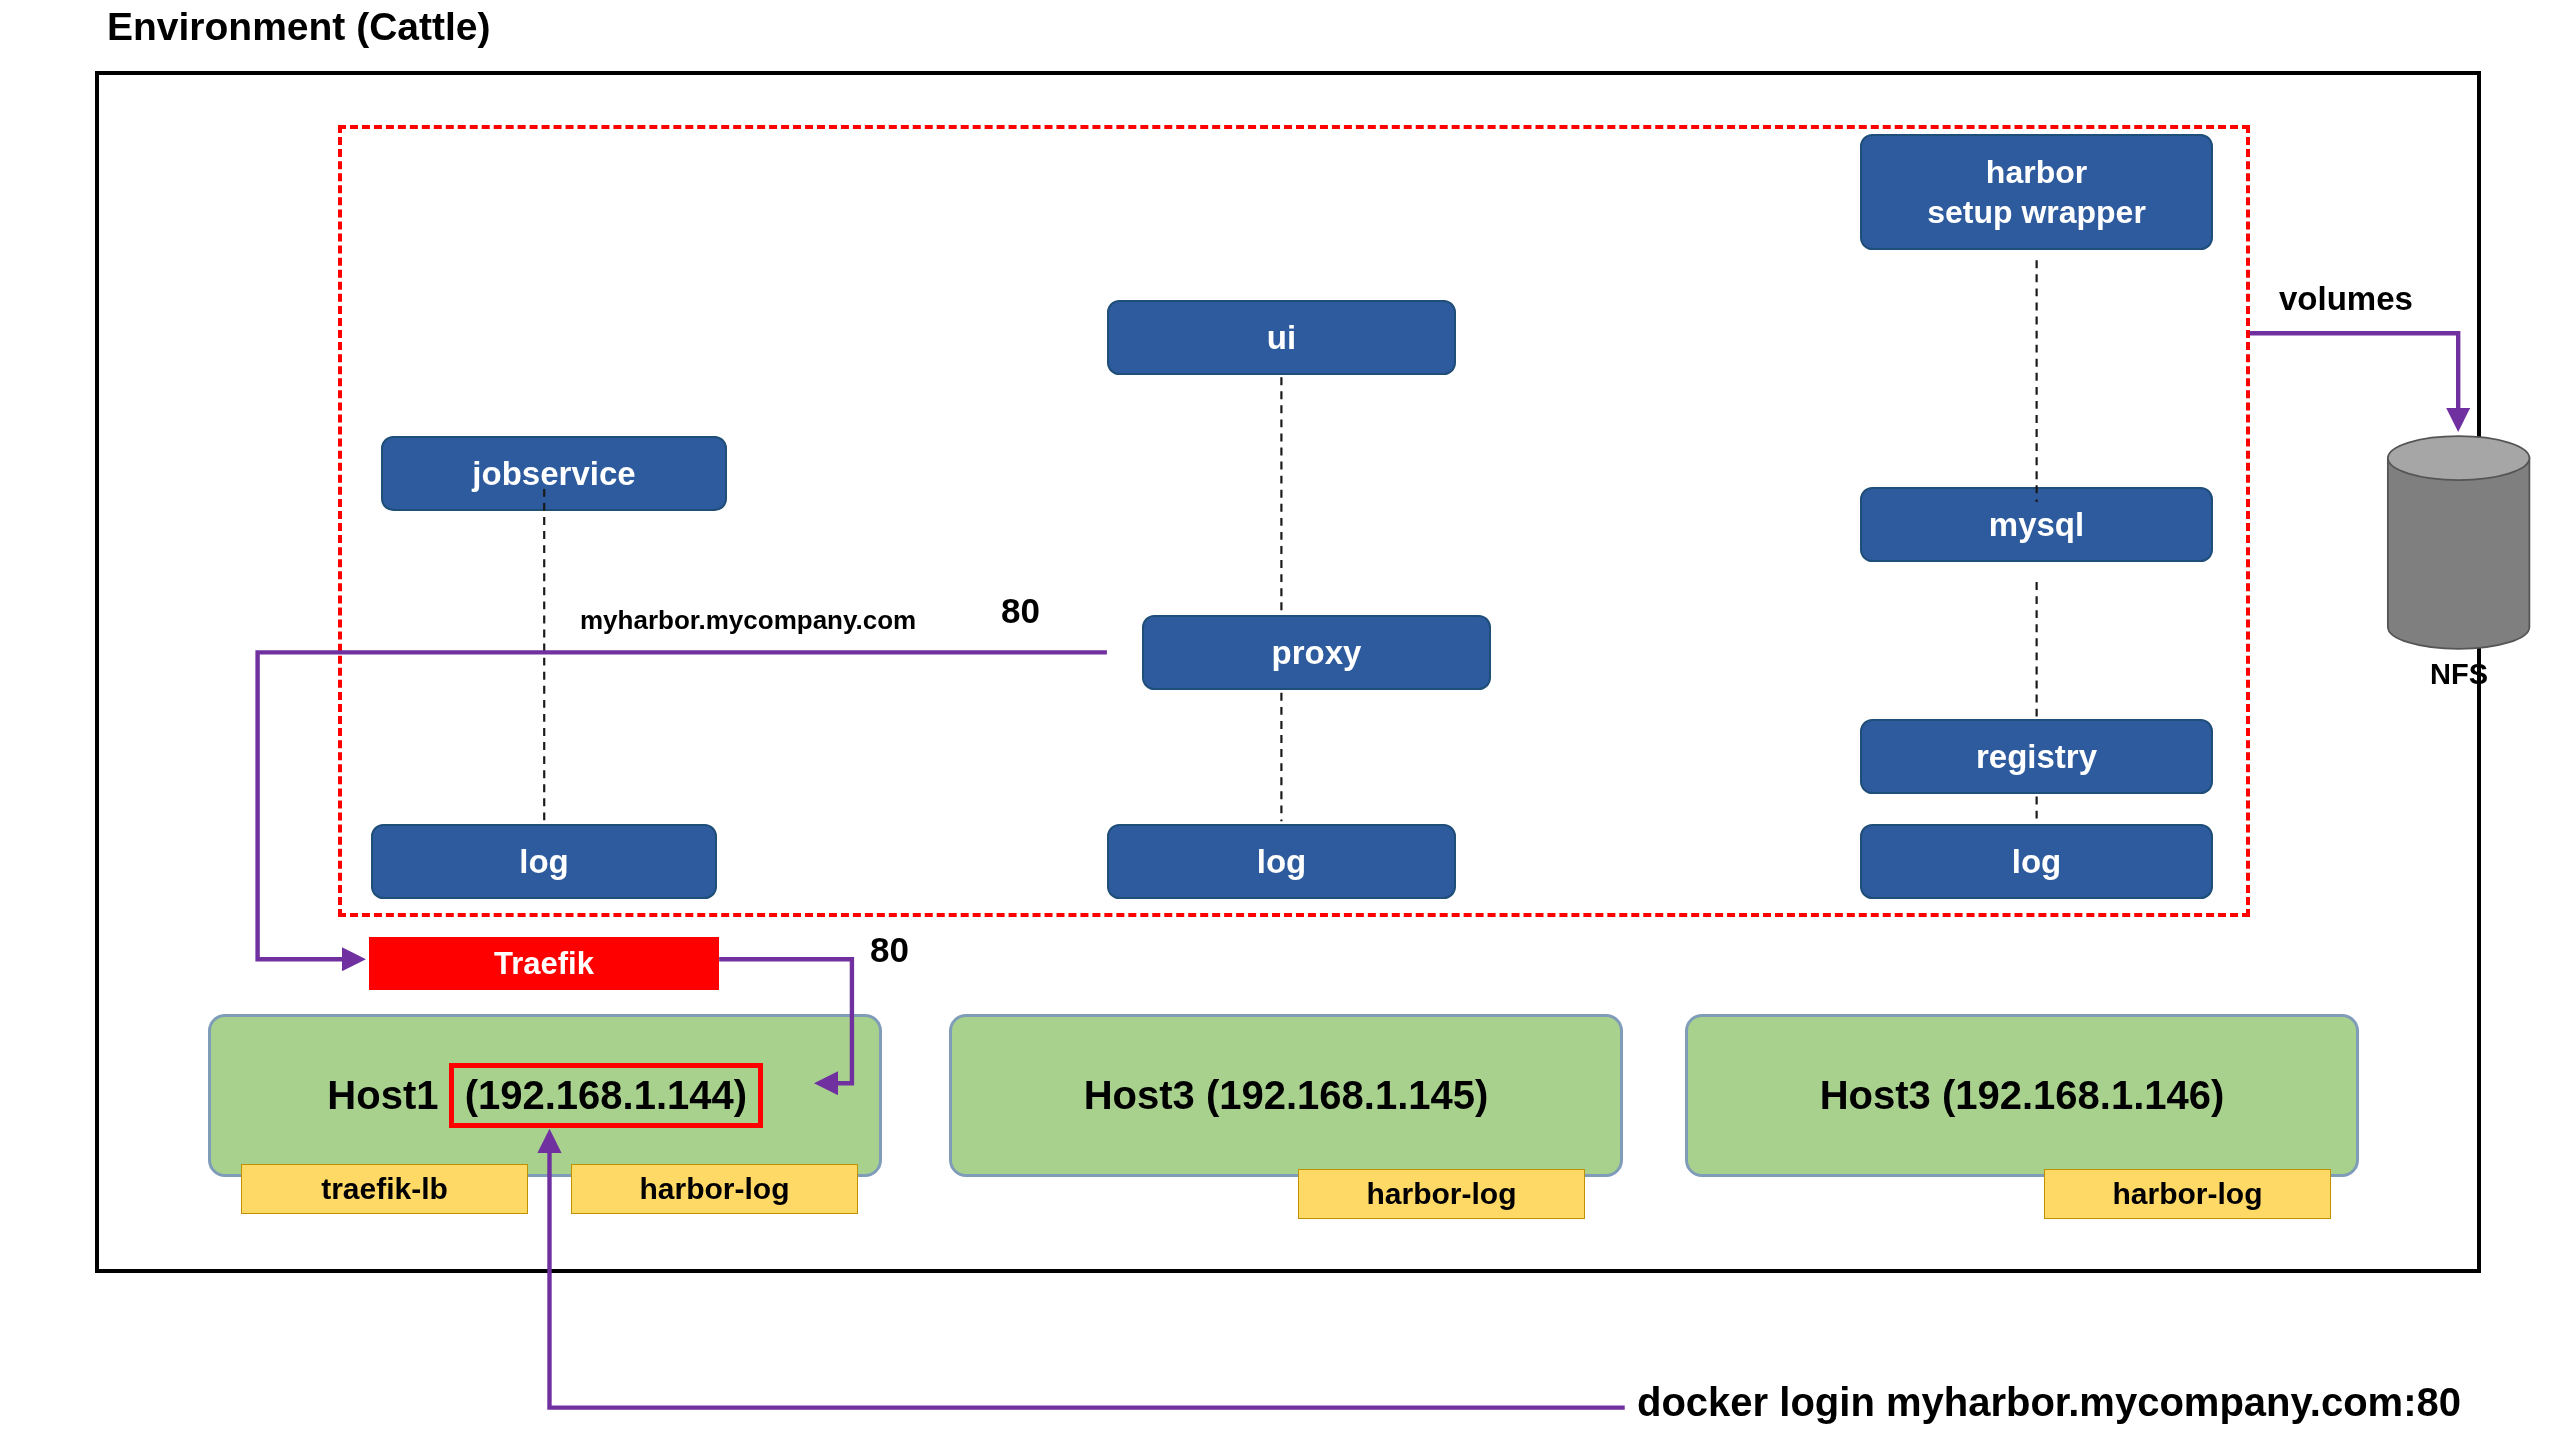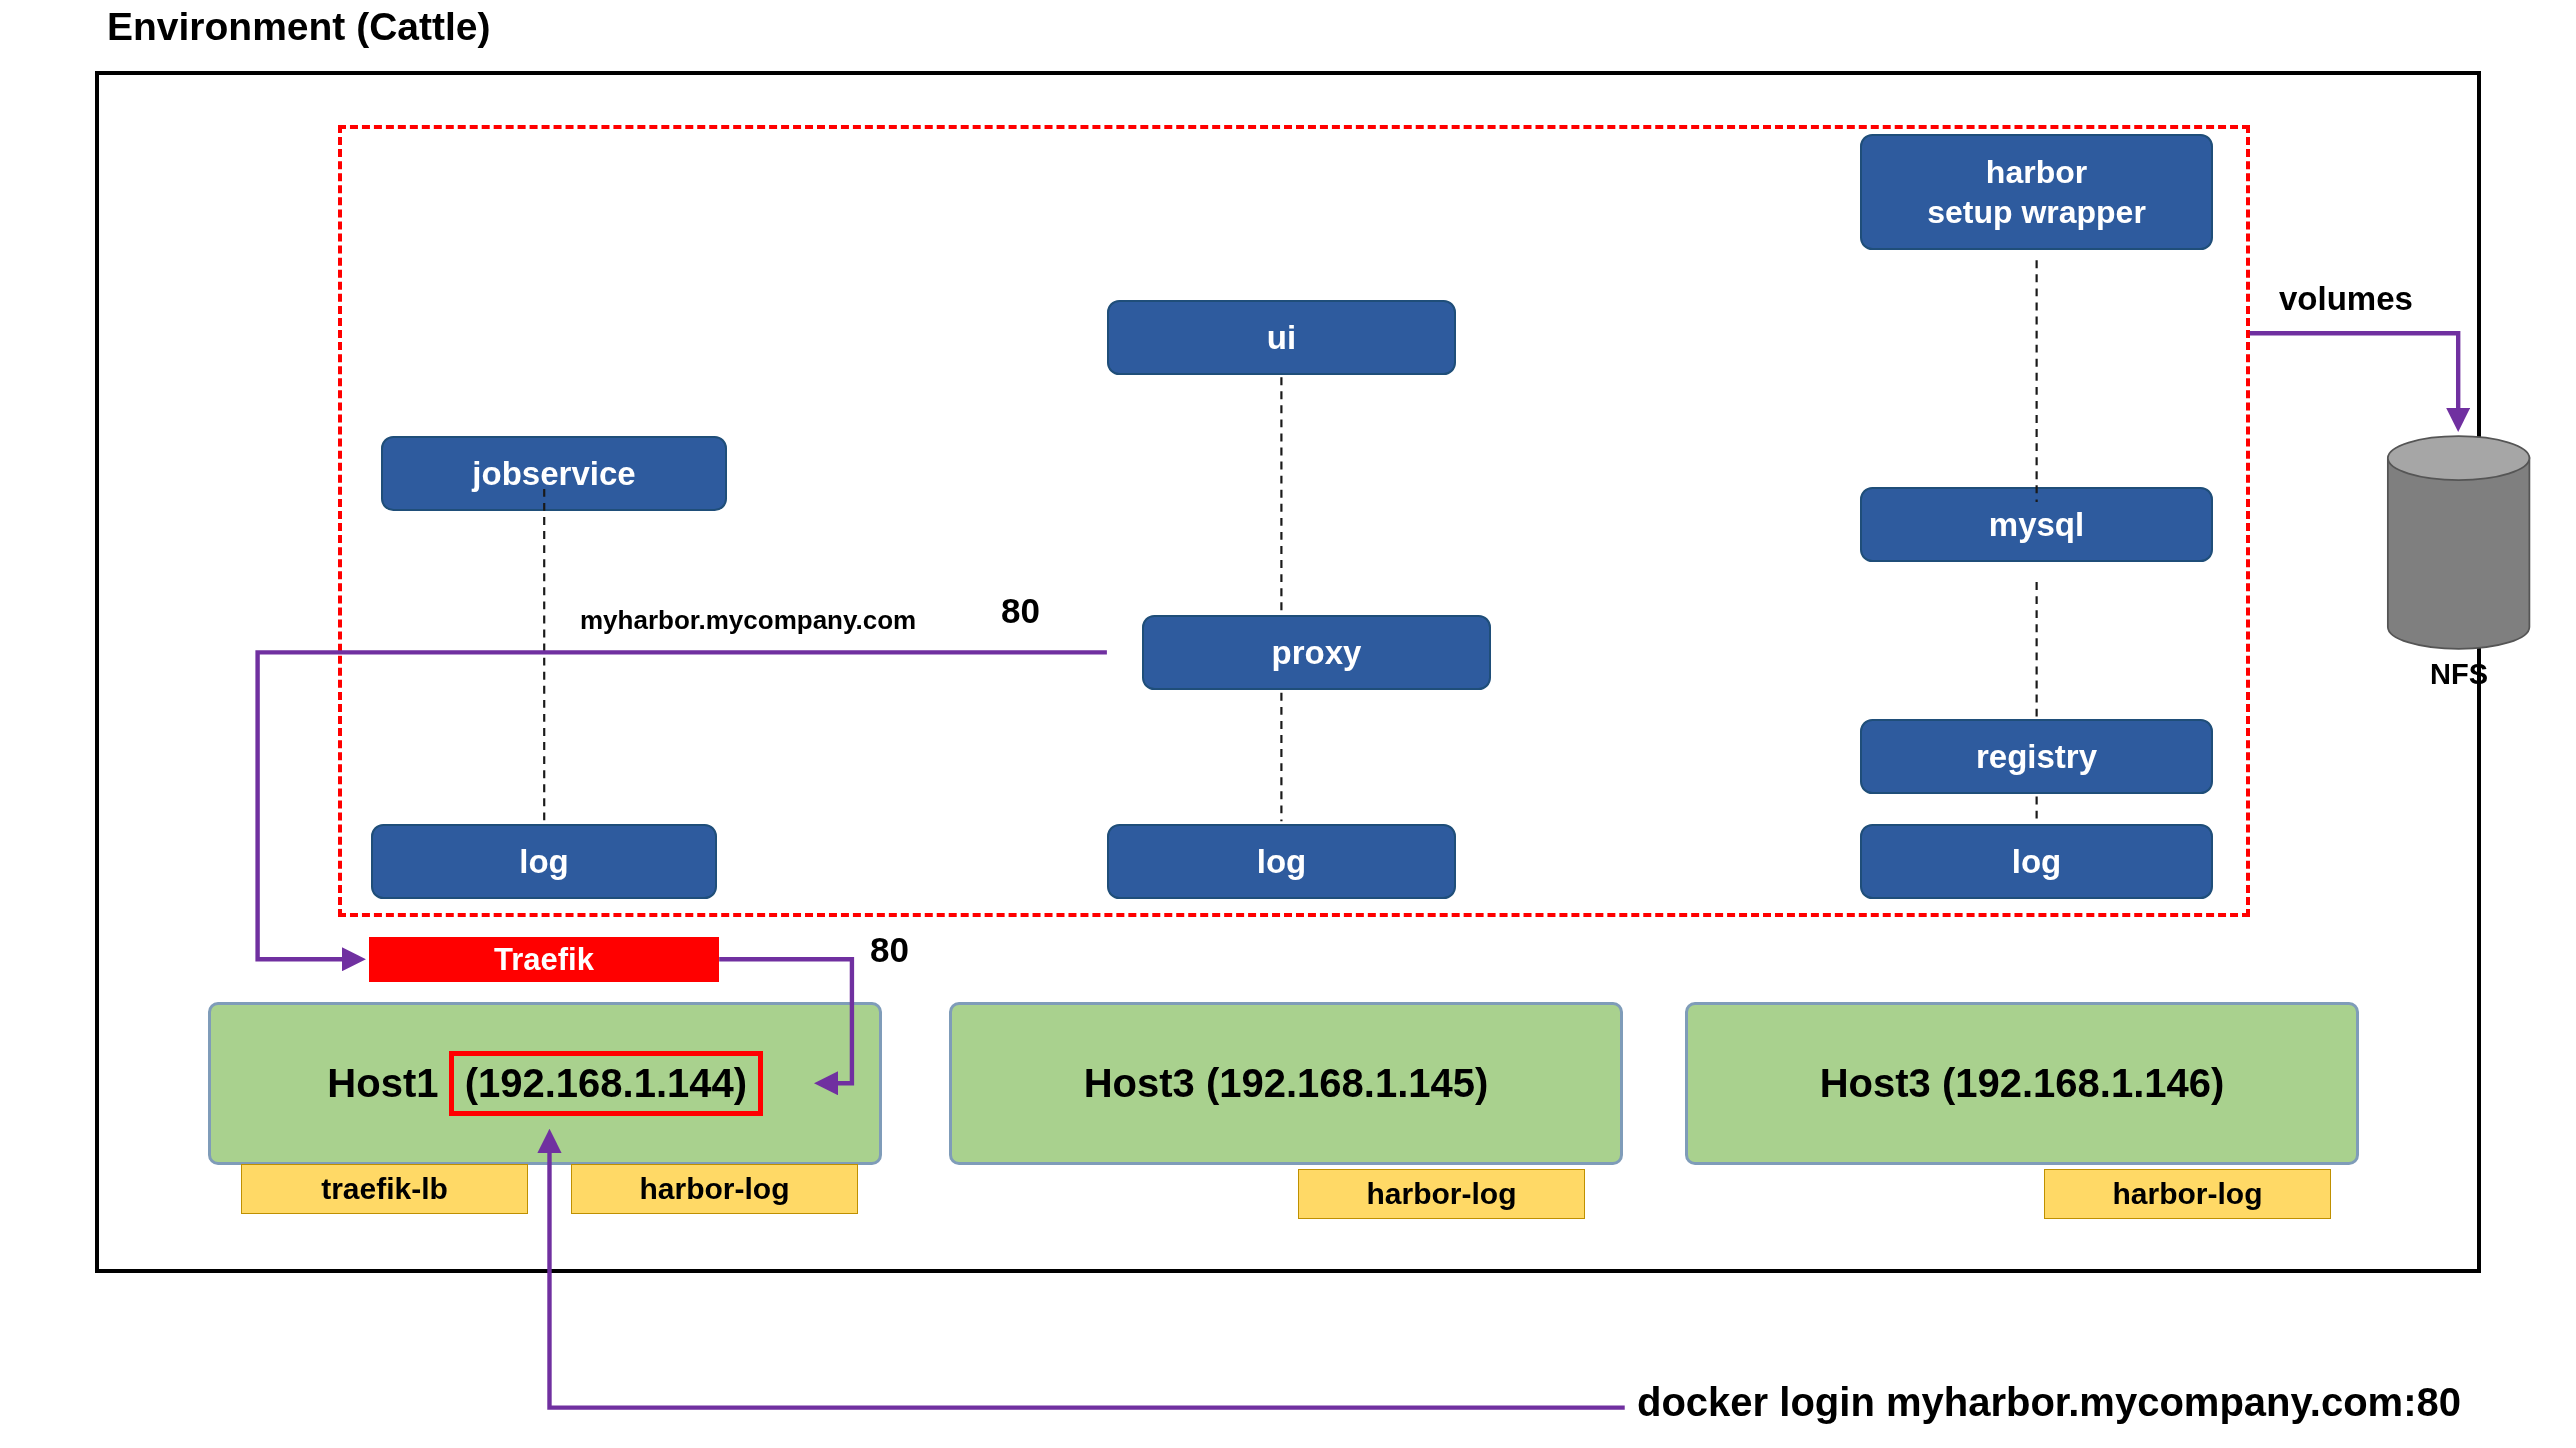--- a/index.html
+++ b/index.html
@@ -39,32 +39,32 @@
   .pos-log-left   { left: 371px;  top: 824px; width: 346px; height: 75px; }
   .pos-ui         { left: 1107px; top: 300px; width: 349px; height: 75px; }
   .pos-proxy      { left: 1142px; top: 615px; width: 349px; height: 75px; }
   .pos-log-mid    { left: 1107px; top: 824px; width: 349px; height: 75px; }
   .pos-setup      { left: 1860px; top: 134px; width: 353px; height: 116px; font-size: 32px; }
   .pos-mysql      { left: 1860px; top: 487px; width: 353px; height: 75px; }
   .pos-registry   { left: 1860px; top: 719px; width: 353px; height: 75px; }
   .pos-log-right  { left: 1860px; top: 824px; width: 353px; height: 75px; }
 
   .traefik {
-    left: 369px; top: 937px; width: 350px; height: 45px;
+    left: 369px; top: 937px; width: 350px; height: 53px;
     display: flex; align-items: center; justify-content: center;
     background: var(--accent-red, #ff0000);
     color: #fff; font-size: 31px;
   }
 
   .host {
     display: flex; align-items: center; justify-content: center; gap: 10.6px;
     background: var(--host-fill, #a9d18e);
     border: 3.5px solid var(--host-border, #7f9cb9);
-    border-radius: 10px;
-    font-size: 40px; color: #000;
+    border-radius: 17px;
+    font-size: 40px; color: #000; margin-top: 12px;
   }
   .pos-host1  { left: 208px;  top: 1002px; width: 674px; height: 163px; }
   .pos-host3a { left: 949px; top: 1002px; width: 674px; height: 163px; }
   .pos-host3b { left: 1685px; top: 1002px; width: 674px; height: 163px; }
   .ip-box {
     border: 5.3px solid var(--accent-red, #ff0000);
     padding: 5.3px 10.6px;
   }
 
   .chip {

